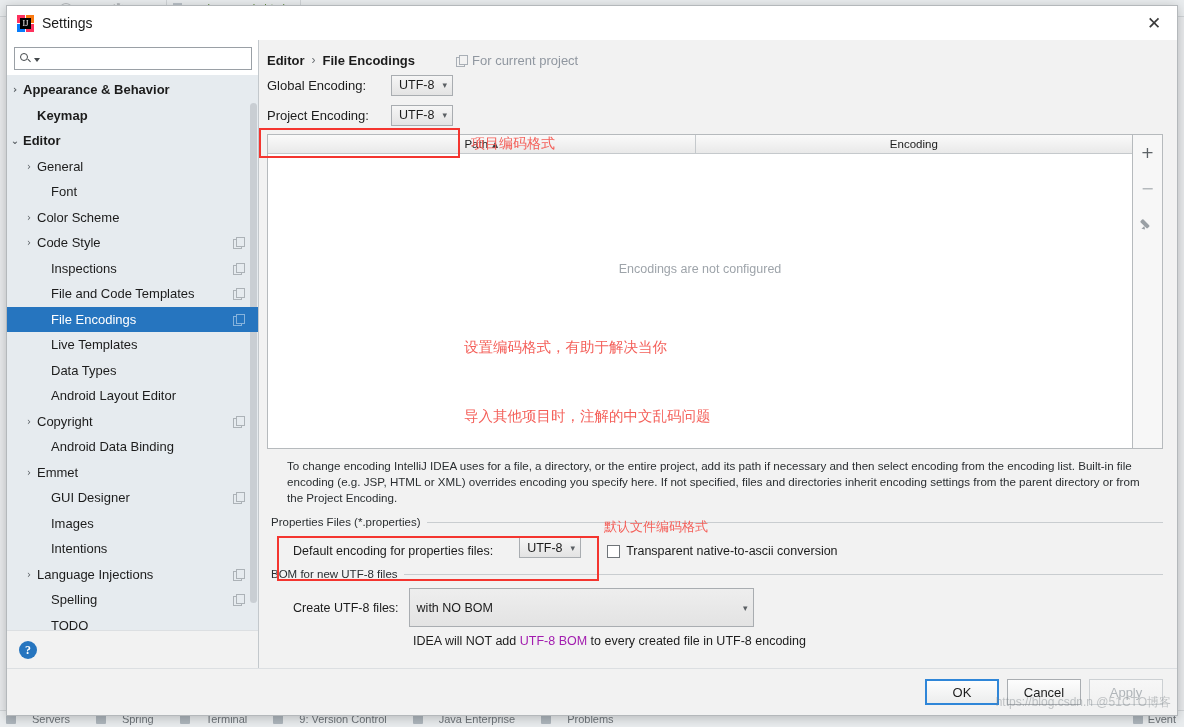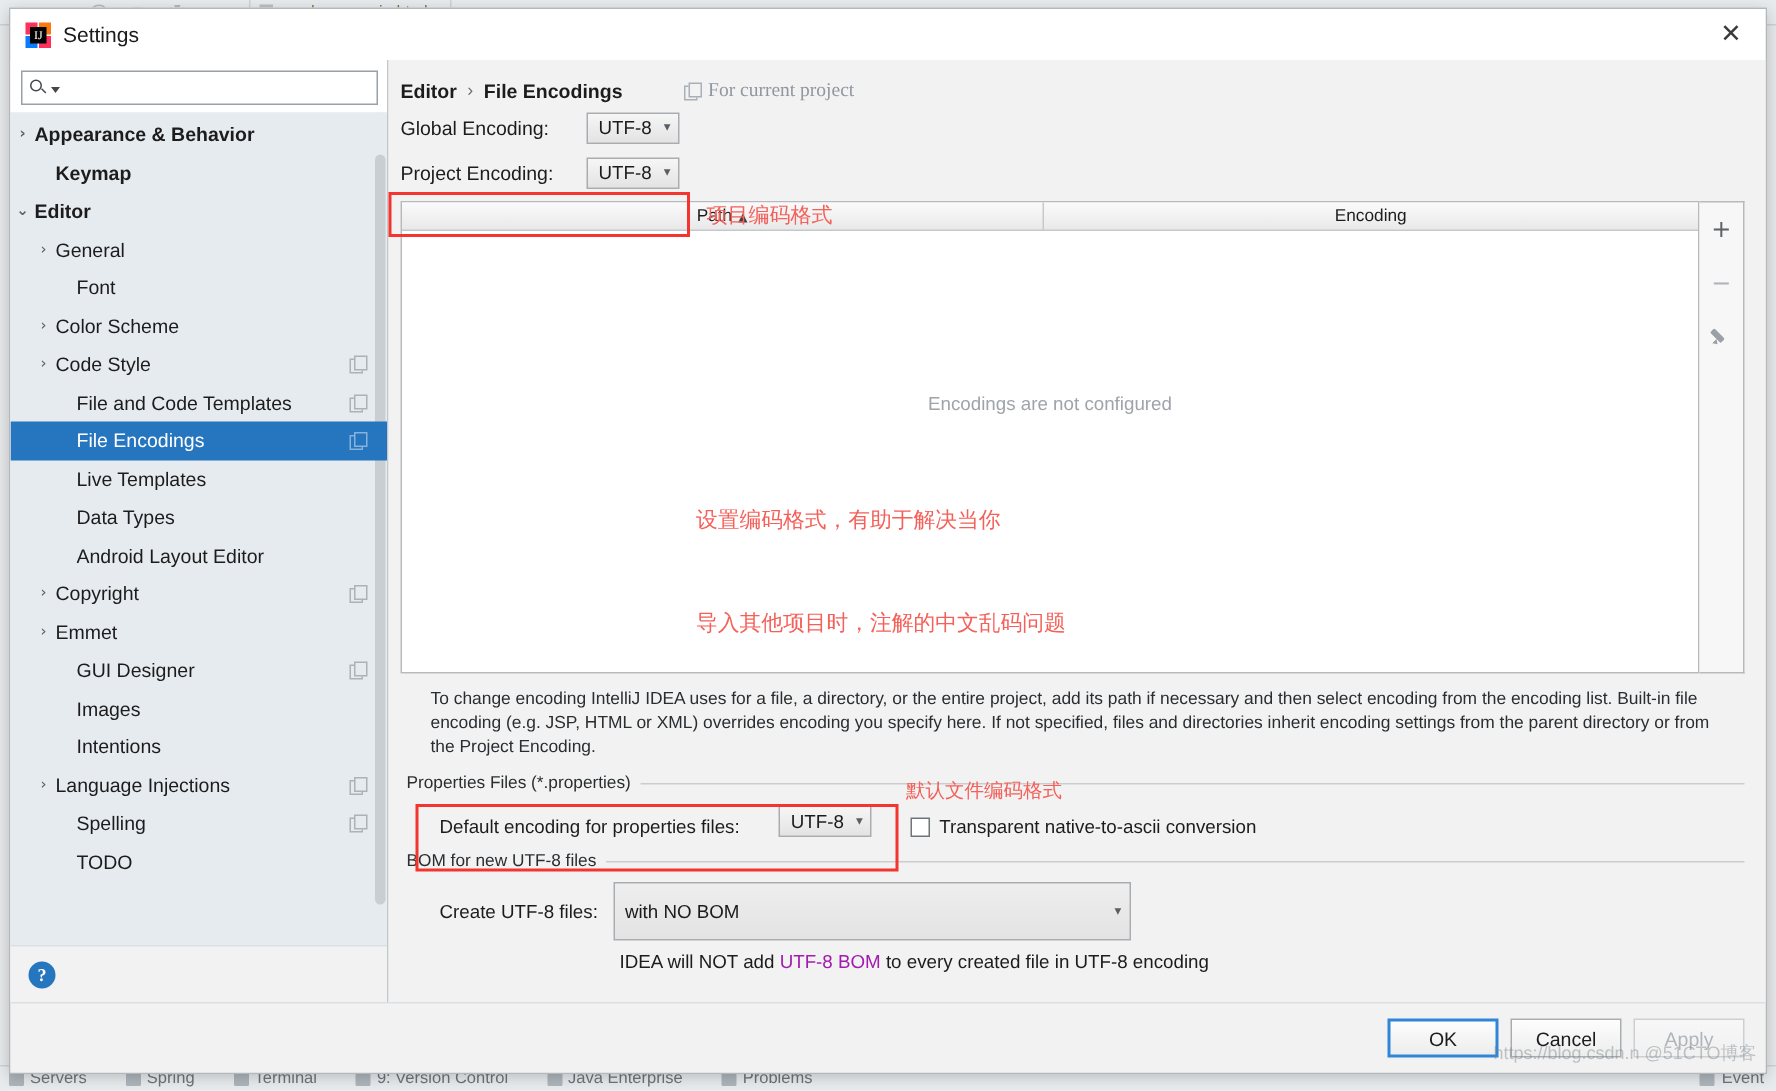--- a/index.html
+++ b/index.html
@@ -36,21 +36,21 @@
   }
   .tb-tab .sq { width: 9px; height: 10px; background: #b9c0c6; display: inline-block; }
   .tb-chev { color: #9aa0a6; font-size: 9px; }
 
   .ide-bottombar {
     position: absolute; left: 0; bottom: 0; width: 1184px; height: 17px;
     background: #e9ecee; border-top: 1px solid #cfd3d6;
     display: flex; align-items: center; gap: 26px; padding-left: 6px;
     font-size: 11px; color: #6e7479; overflow: hidden; white-space: nowrap;
   }
-  .bb-item { display: flex; align-items: center; gap: 4px; }
+  .bb-item { display: flex; align-items: center; gap: 16px; }
   .bb-sq { width: 10px; height: 10px; background: #aeb6bd; display: inline-block; border-radius: 1px; }
   .bb-right {
     position: absolute; right: 8px; bottom: 0; height: 17px;
     display: flex; align-items: center; gap: 5px; font-size: 11px; color: #6e7479;
   }
 
   
   .dialog {
     position: absolute; left: 6px; top: 5px; width: 1172px; height: 711px;
     background: #f2f2f2; border: 1px solid #b4b8bb;
@@ -164,21 +164,21 @@
     flex: 1; min-width: 0; background: #f2f2f2; position: relative;
     padding: 10px 14px 0 8px; display: flex; flex-direction: column;
   }
   .breadcrumb {
     display: flex; align-items: center; gap: 7px; height: 20px;
     font-size: 13px; color: #1c1c1c; font-weight: bold;
   }
   .bc-sep { color: #6b7075; font-weight: normal; font-size: 12px; }
   .bc-hint {
     margin-left: 34px; font-weight: normal; color: #9097a0; font-size: 13px;
-    display: flex; align-items: center; gap: 5px; font-family: Liberation Serif, serif;
+    display: flex; align-items: center; gap: 5px;
   }
   .hint-icon { width: 11px; height: 11px; position: relative; flex: 0 0 11px; }
   .hint-icon::before {
     content: ""; position: absolute; left: 0; top: 2px; width: 7px; height: 8px;
     border: 1.3px solid #a9afb6;
   }
   .hint-icon::after {
     content: ""; position: absolute; left: 3px; top: 0; width: 7px; height: 8px;
     border: 1.3px solid #a9afb6; background: #f2f2f2;
   }
@@ -417,20 +417,26 @@
             </div>
             <div class="tree-item">
               <span style="flex: 0 0 14px;"></span>
               <span class="arrow">›</span>
               <span class="tree-label">Code Style</span>
               <span class="copy-icon"></span>
             </div>
             <div class="tree-item">
               <span style="flex: 0 0 28px;"></span>
               <span class="arrow"></span>
+              <span class="tree-label">Inspections</span>
+              <span class="copy-icon"></span>
+            </div>
+            <div class="tree-item">
+              <span style="flex: 0 0 28px;"></span>
+              <span class="arrow"></span>
               <span class="tree-label">File and Code Templates</span>
               <span class="copy-icon"></span>
             </div>
             <div class="tree-item selected">
               <span style="flex: 0 0 28px;"></span>
               <span class="arrow"></span>
               <span class="tree-label">File Encodings</span>
               <span class="copy-icon"></span>
             </div>
             <div class="tree-item">
@@ -446,20 +452,25 @@
             <div class="tree-item">
               <span style="flex: 0 0 28px;"></span>
               <span class="arrow"></span>
               <span class="tree-label">Android Layout Editor</span>
             </div>
             <div class="tree-item">
               <span style="flex: 0 0 14px;"></span>
               <span class="arrow">›</span>
               <span class="tree-label">Copyright</span>
               <span class="copy-icon"></span>
+            </div>
+            <div class="tree-item">
+              <span style="flex: 0 0 28px;"></span>
+              <span class="arrow"></span>
+              <span class="tree-label">Android Data Binding</span>
             </div>
             <div class="tree-item">
               <span style="flex: 0 0 14px;"></span>
               <span class="arrow">›</span>
               <span class="tree-label">Emmet</span>
             </div>
             <div class="tree-item">
               <span style="flex: 0 0 28px;"></span>
               <span class="arrow"></span>
               <span class="tree-label">GUI Designer</span>

